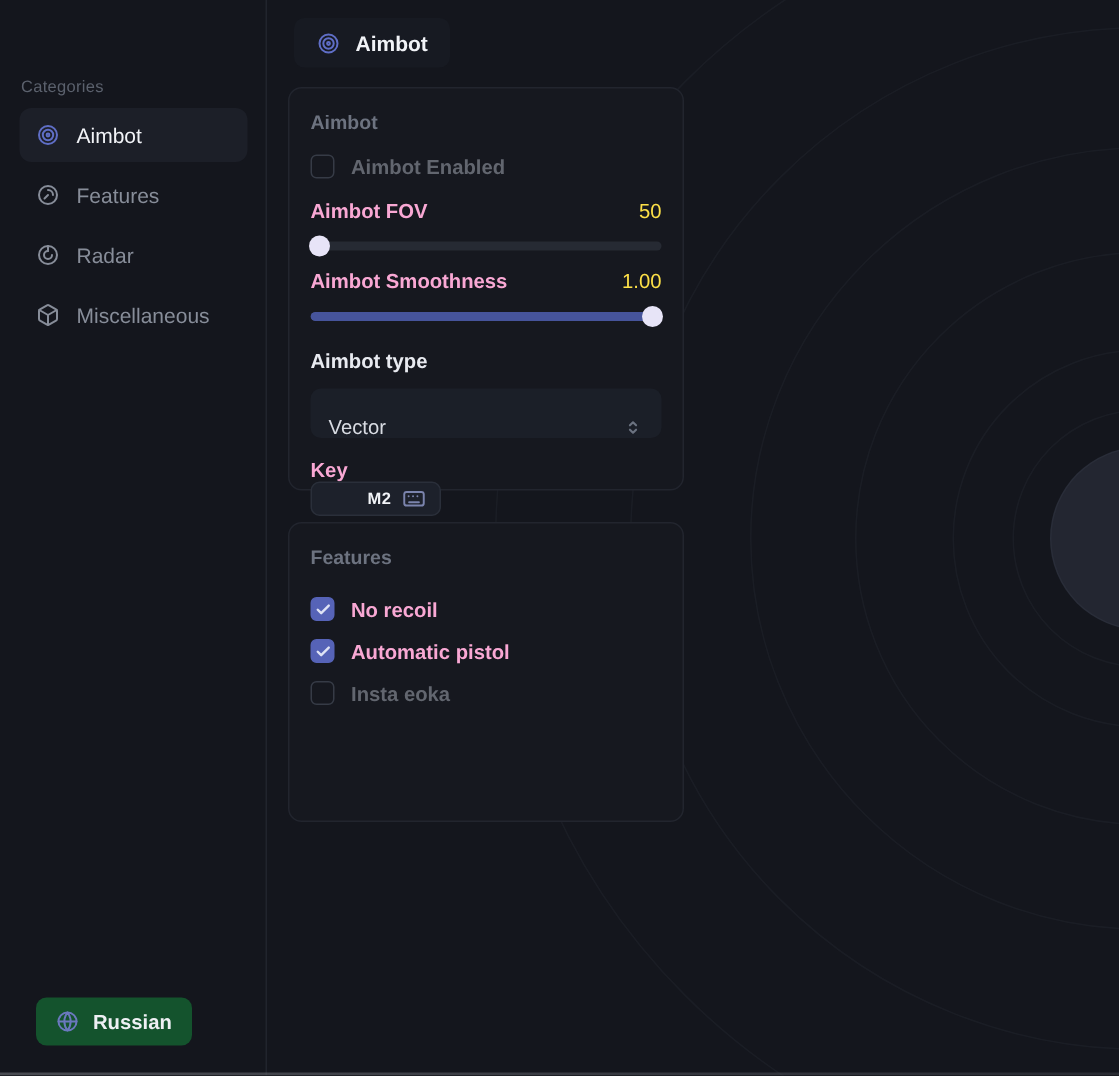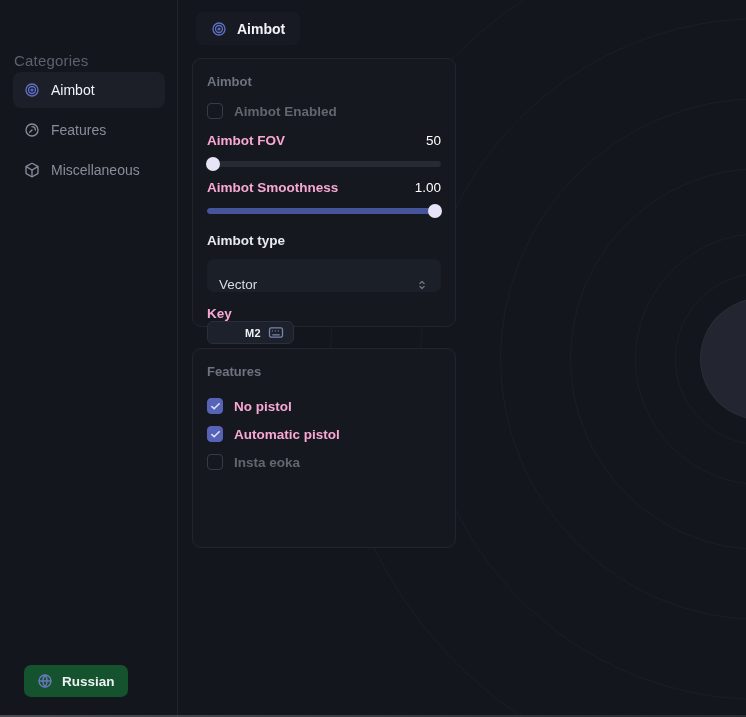--- a/index.html
+++ b/index.html
@@ -9,21 +9,21 @@
     font-family:"Liberation Sans",sans-serif;
     -webkit-font-smoothing:antialiased;
   }
   
   .ring{position:absolute;border-radius:50%;border:1px solid rgba(160,170,195,0.05);}
   .ring-filled{position:absolute;border-radius:50%;background:#232631;border:1px solid rgba(160,170,195,0.06);}
   .bottom-edge{position:absolute;left:0;right:0;bottom:0;height:2px;
     background:linear-gradient(90deg,#75777d 0%,#63656c 35%,#4a4c54 70%,#3a3c44 100%);opacity:.55;}
   
   .sidebar{position:absolute;left:0;top:0;width:178px;height:100%;border-right:1px solid #21242d;box-sizing:border-box;}
-  .cat-label{position:absolute;left:14px;top:52px;font-size:15px;font-weight:500;color:#5b616d;letter-spacing:.2px;}
+  .cat-label{position:absolute;left:14px;top:52px;font-size:11px;font-weight:500;color:#5b616d;letter-spacing:.2px;}
   .nav{position:absolute;top:72px;left:13px;width:152px;}
   .nav-item{display:flex;align-items:center;gap:11px;height:36px;margin-bottom:4px;
     padding:0 11px;border-radius:8px;color:#878d99;font-size:14px;font-weight:500;cursor:pointer;box-sizing:border-box;}
   .nav-item.active{background:#1c1f28;color:#f1f3f7;}
   .nav-item svg{width:16px;height:16px;flex:none;}
   .nav-item.active svg{color:#5f6ec6;}
   .lang-btn{position:absolute;left:24px;top:665px;height:32px;display:inline-flex;align-items:center;gap:9px;
     padding:0 13px;background:#14532d;border-radius:7px;color:#eef0f4;font-size:13.5px;font-weight:600;cursor:pointer;}
   .lang-btn svg{width:16px;height:16px;color:#6a78bd;}
   
@@ -37,21 +37,21 @@
   .panel-title{font-size:13px;font-weight:600;color:#6d7380;margin:2px 0 13px;}
   .check-row{display:flex;align-items:center;gap:11px;margin-bottom:13px;height:18px;}
   .checkbox{width:16px;height:16px;border-radius:4px;border:1.5px solid #363b46;box-sizing:border-box;
     display:flex;align-items:center;justify-content:center;cursor:pointer;flex:none;}
   .checkbox.checked{background:#5663b7;border-color:#5663b7;}
   .checkbox svg{width:11px;height:11px;color:#dfe3f5;display:none;}
   .checkbox.checked svg{display:block;}
   .muted-label{font-size:13.5px;font-weight:600;color:#62666f;}
   .lit-label{font-size:13.5px;font-weight:600;color:#f9a8d4;}
   .value-row{display:flex;justify-content:space-between;align-items:center;margin:2px 0 9px;}
-  .value-text{font-size:13.5px;font-weight:500;color:#ffffff;}
+  .value-text{font-size:13.5px;font-weight:500;color:#fde047;}
   .slider{position:relative;height:14px;margin-bottom:9px;cursor:pointer;}
   .slider-track{position:absolute;left:0;right:0;top:4px;height:6px;border-radius:3px;background:#262a33;overflow:hidden;}
   .slider-fill{height:100%;border-radius:3px;background:#46549b;}
   .fill-0{width:0;}
   .fill-100{width:100%;}
   .slider-thumb{position:absolute;top:0;width:14px;height:14px;border-radius:50%;background:#e7e4f7;cursor:grab;}
   .thumb-start{left:-1px;}
   .thumb-end{right:-1px;}
   .field-label{font-size:13.5px;font-weight:600;color:#e8eaf0;margin:15px 0 11px;}
   .select{height:33px;background:#1b1f28;border-radius:7px;display:flex;align-items:flex-end;justify-content:space-between;
@@ -92,20 +92,28 @@
     <div class="nav-item">
       <svg viewBox="0 0 24 24" fill="none" stroke="currentColor" stroke-width="2" stroke-linecap="round" stroke-linejoin="round">
           <circle cx="12" cy="12" r="9"></circle>
           <path d="M12 7a5 5 0 0 1 5 5"></path>
           <path d="M12 12l-3.5 3.5"></path>
         </svg>
       <span>Features</span>
     </div>
     <div class="nav-item">
       <svg viewBox="0 0 24 24" fill="none" stroke="currentColor" stroke-width="2" stroke-linecap="round" stroke-linejoin="round">
+          <circle cx="12" cy="12" r="9"></circle>
+          <path d="M12 3v5"></path>
+          <path d="M16 12a4 4 0 1 1-4-4"></path>
+        </svg>
+      <span>Radar</span>
+    </div>
+    <div class="nav-item">
+      <svg viewBox="0 0 24 24" fill="none" stroke="currentColor" stroke-width="2" stroke-linecap="round" stroke-linejoin="round">
           <path d="M21 8a2 2 0 0 0-1-1.73l-7-4a2 2 0 0 0-2 0l-7 4A2 2 0 0 0 3 8v8a2 2 0 0 0 1 1.73l7 4a2 2 0 0 0 2 0l7-4A2 2 0 0 0 21 16Z"></path>
           <path d="m3.3 7 8.7 5 8.7-5"></path>
           <path d="M12 22V12"></path>
         </svg>
       <span>Miscellaneous</span>
     </div>
   </div>
   <div class="lang-btn">
     <svg viewBox="0 0 24 24" fill="none" stroke="currentColor" stroke-width="2" stroke-linecap="round" stroke-linejoin="round">
         <circle cx="12" cy="12" r="9"></circle>
@@ -181,21 +189,21 @@
 
 <div class="panel panel-features">
   <div class="panel-title">Features</div>
 
   <div class="feature-row">
     <div class="checkbox checked">
       <svg viewBox="0 0 24 24" fill="none" stroke="currentColor" stroke-width="3.5" stroke-linecap="round" stroke-linejoin="round">
           <polyline points="20 6 9 17 4 12"></polyline>
         </svg>
     </div>
-    <span class="lit-label">No pistol</span>
+    <span class="lit-label">No recoil</span>
   </div>
 
 
   <div class="feature-row">
     <div class="checkbox checked">
       <svg viewBox="0 0 24 24" fill="none" stroke="currentColor" stroke-width="3.5" stroke-linecap="round" stroke-linejoin="round">
           <polyline points="20 6 9 17 4 12"></polyline>
         </svg>
     </div>
     <span class="lit-label">Automatic pistol</span>

